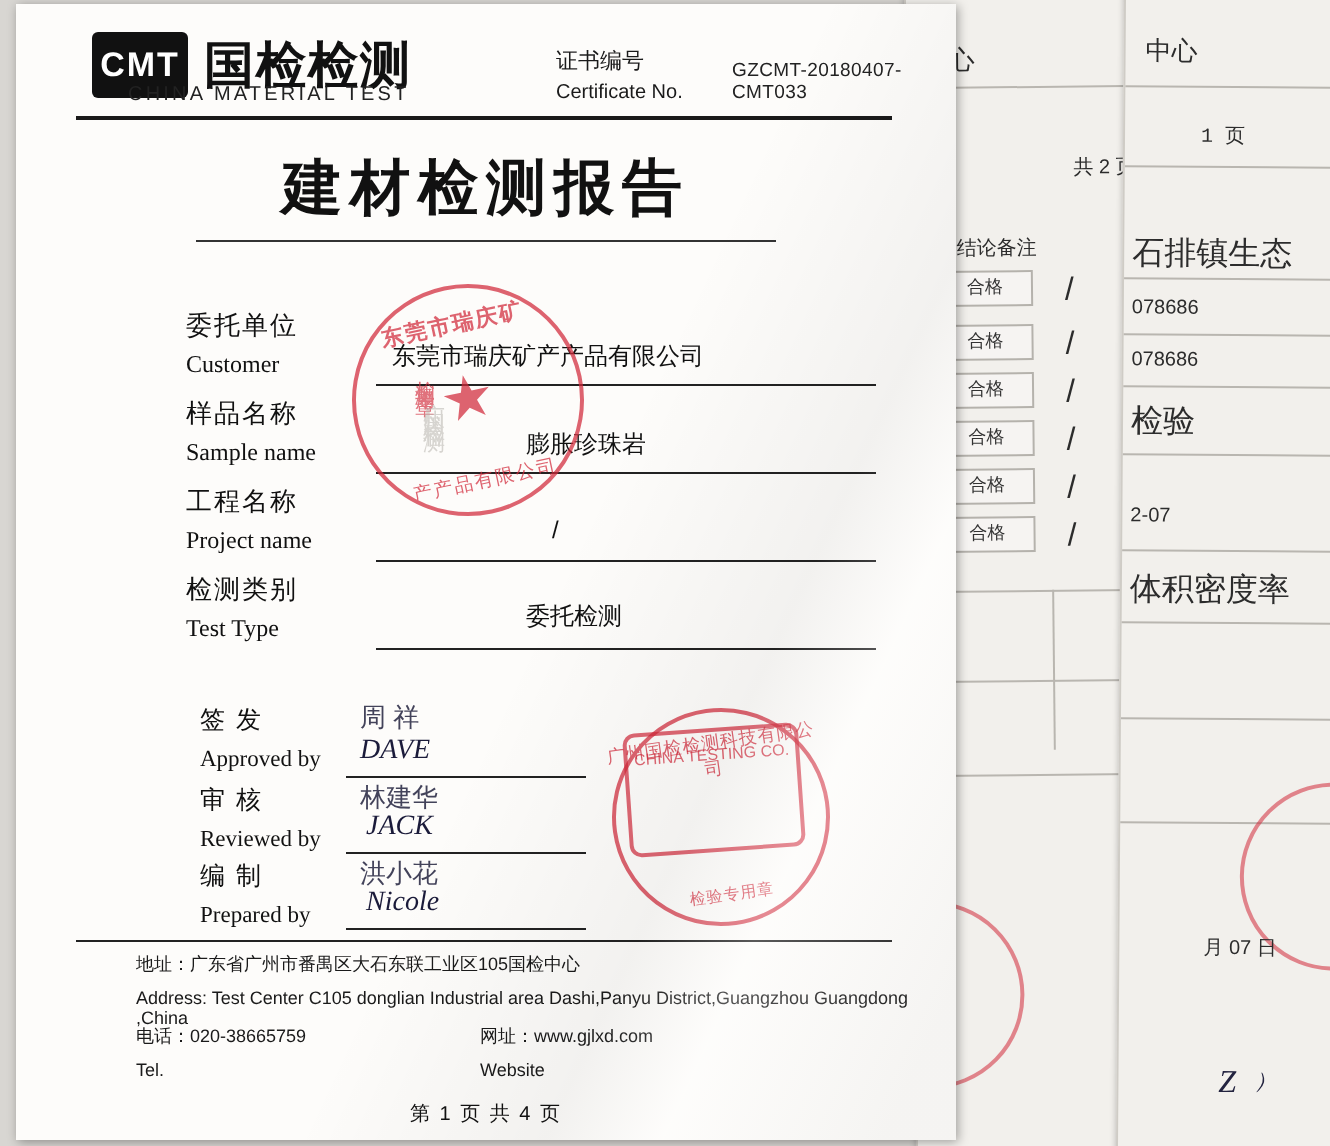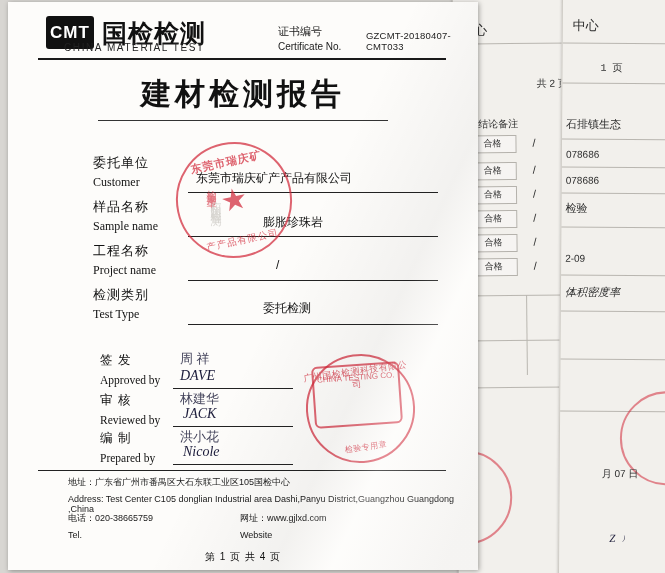--- a/index.html
+++ b/index.html
@@ -22,21 +22,21 @@
     position: absolute;
     background: #f2f0ec;
     border: 1px solid #cfccc6;
     box-shadow: 0 0 3px rgba(0,0,0,0.25);
   }
   .bg-sheet.s1 { left: 455px; top: -6px; width: 120px; height: 585px; transform: rotate(-0.6deg); }
   .bg-sheet.s2 { left: 560px; top: -10px; width: 115px; height: 590px; transform: rotate(0.4deg); }
 
   .bg-text {
     position: absolute;
-    font-size: 11px;
+    font-size: 16px;
     color: #2c2c2c;
     white-space: nowrap;
   }
   .bg-line {
     position: absolute;
     background: #b9b6b0;
     height: 1px;
   }
   .bg-vline {
     position: absolute;
@@ -383,23 +383,23 @@
     <div class="bg-text" style="left:38px; top:70px; font-size:10px;font-family:Liberation Mono, monospace;">1 页</div>
     <div class="bg-line" style="left:0px; top:92px; width:115px;"></div>
     <div class="bg-text" style="left:4px; top:126px;">石排镇生态</div>
     <div class="bg-line" style="left:0px; top:148px; width:115px;"></div>
     <div class="bg-text" style="left:4px; top:158px; font-size:10px;">078686</div>
     <div class="bg-line" style="left:0px; top:176px; width:115px;"></div>
     <div class="bg-text" style="left:4px; top:184px; font-size:10px;">078686</div>
     <div class="bg-line" style="left:0px; top:202px; width:115px;"></div>
     <div class="bg-text" style="left:4px; top:210px;text-align:center;">检验</div>
     <div class="bg-line" style="left:0px; top:236px; width:115px;"></div>
-    <div class="bg-text" style="left:4px; top:262px; font-size:10px;">2-09</div>
+    <div class="bg-text" style="left:4px; top:262px; font-size:10px;">2-07</div>
     <div class="bg-line" style="left:0px; top:284px; width:115px;"></div>
-    <div class="bg-text" style="left:4px; top:294px;font-style:italic;">体积密度率</div>
+    <div class="bg-text" style="left:4px; top:294px;">体积密度率</div>
     <div class="bg-line" style="left:0px; top:320px; width:115px;"></div>
     <div class="bg-line" style="left:0px; top:368px; width:115px;"></div>
     <div class="bg-line" style="left:0px; top:420px; width:115px;"></div>
     <div class="arc-fragment" style="left:60px; top:400px; width:90px; height:90px;"></div>
     <div class="bg-text" style="left:42px; top:476px; font-size:10px;">月 07 日</div>
     <div class="bg-text" style="left:50px; top:540px; font-family:'Liberation Serif', serif; font-style:italic; color:#23233f;">Z ﹚</div>
   </div>
 
   <div id="doc">
 

